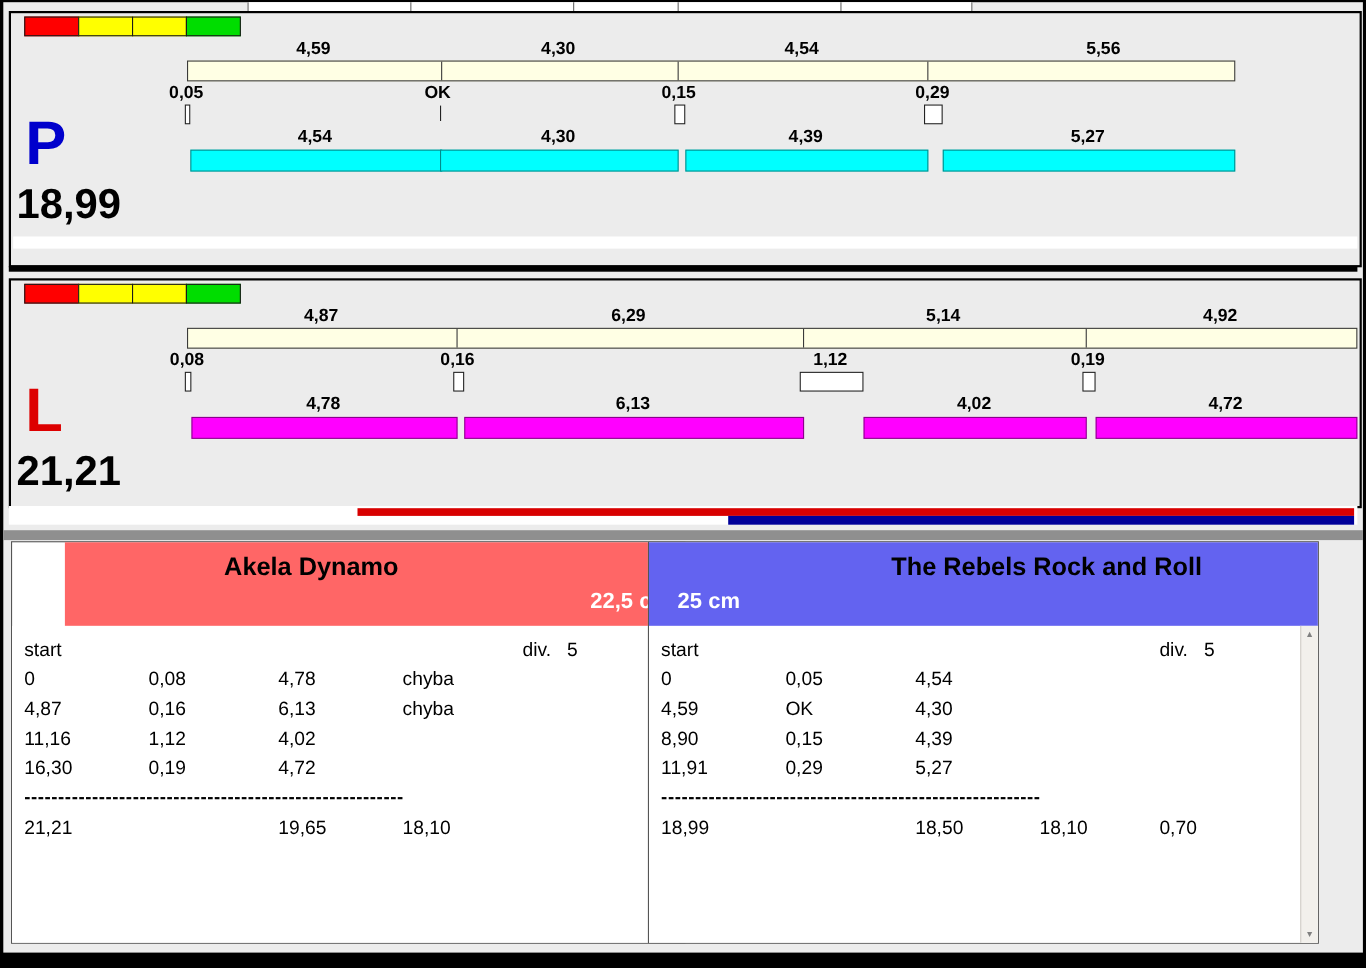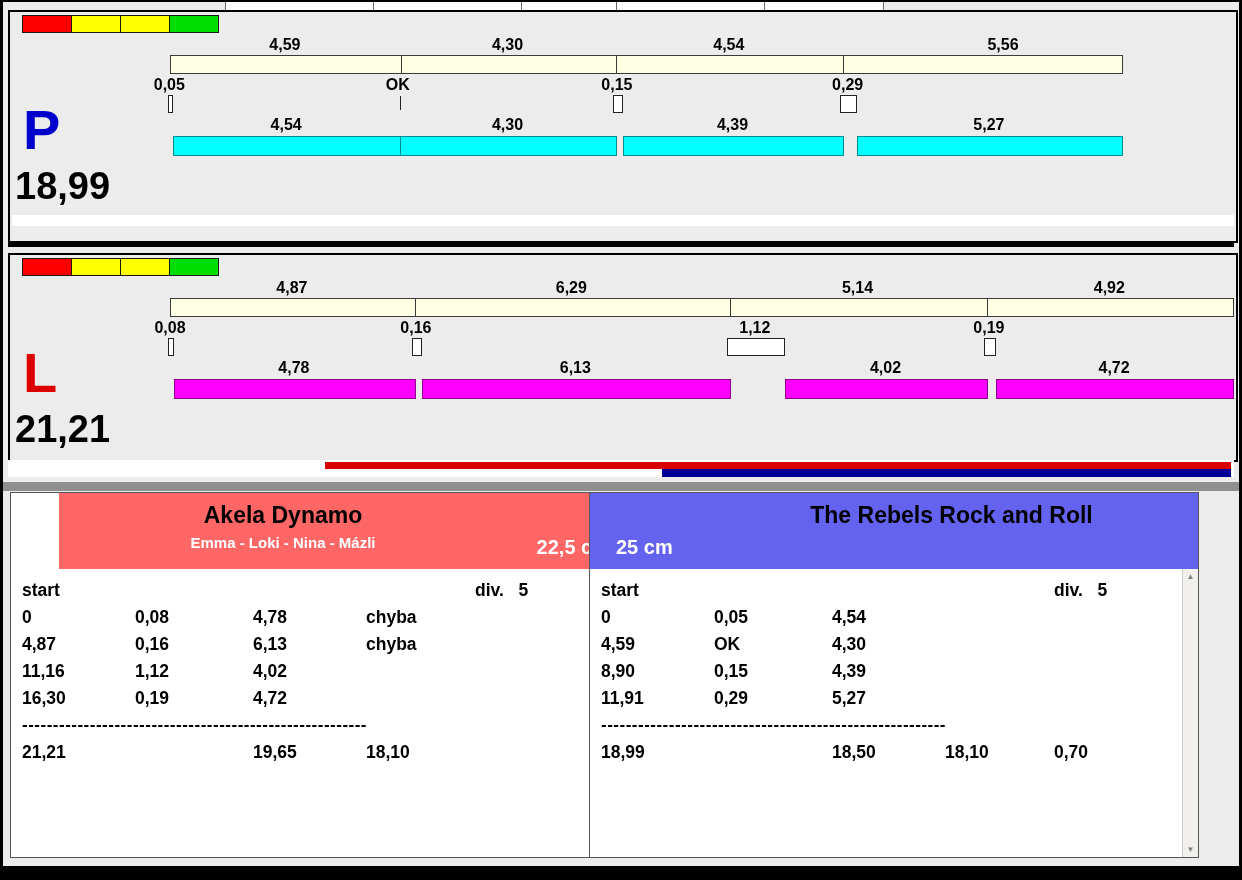--- a/index.html
+++ b/index.html
@@ -43,21 +43,21 @@
   .team-header{position:absolute;left:0;top:0;right:0;height:76px;}
   .team-name{padding-top:9px;text-align:center;font-size:23px;font-weight:bold;color:#000;}
   .team-members{margin-top:5px;text-align:center;font-size:15px;font-weight:bold;color:#fff;}
   #team-left .team-name,#team-left .team-members{padding-right:115px;}
   #team-right .team-name,#team-right .team-members{padding-left:115px;}
   .team-height{position:absolute;top:43px;font-size:20px;font-weight:bold;color:#fff;}
   #team-left .team-height{right:12px;}
   #team-right .team-height{left:26px;}
   .team-table{position:absolute;left:0;right:0;top:76px;bottom:0;background:#fff;}
   .table-rows{position:absolute;left:3px;top:11px;right:18px;}
-  .trow{position:relative;height:27px;font-size:17.5px;font-weight:bold;color:#000;}
+  .trow{position:relative;height:27px;font-size:17.5px;font-weight:normal;color:#000;}
   .cell{position:absolute;top:0;white-space:pre;}
   .c0{left:8px;}.c1{left:121px;}.c2{left:239px;}.c3{left:352px;}.c4{left:461px;}
   .sep-row{height:27px;font-size:17px;font-weight:bold;letter-spacing:0.5px;padding-left:8px;
            white-space:nowrap;overflow:hidden;color:#000;}
   .vscroll{position:absolute;top:0;right:0;bottom:0;width:15px;background:#f2f0ec;border-left:1px solid #d0cdc8;}
   .scroll-arrow{position:absolute;left:0;width:100%;text-align:center;font-size:8px;color:#808080;}
   .arr-up{top:3px;}
   .arr-dn{bottom:3px;}
   .timestamp{position:absolute;left:494px;top:491px;width:260px;height:32px;background:#fff;
              border:1px solid #808080;z-index:5;font-size:22px;text-align:center;line-height:30px;color:#000;}
@@ -156,21 +156,20 @@
 
   <div class="progress-strip">
       <div class="pbar" style="left: 317px; top: 2px; height: 7px; background: rgb(216, 0, 0);"></div>
       <div class="pbar" style="left: 654px; top: 9px; height: 8px; background: rgb(0, 0, 153);"></div>
     </div>
   <div class="gray-band"></div>
 
   <div class="team-panel" id="team-left">
     <div class="team-header" style="background: rgb(255, 102, 102); margin-left: 48px;">
       <div class="team-name">Akela Dynamo</div>
-      <div class="team-members">Emma - Loki - Nina - Mázli</div>
       <div class="team-height">22,5 cm</div>
     </div>
     <div class="team-table">
       <div class="table-rows">
           <div class="trow">
             <span class="cell c0">start</span>
             <span class="cell c4">div.   5</span>
           </div>
           <div class="trow">
             <span class="cell c0">0</span>

